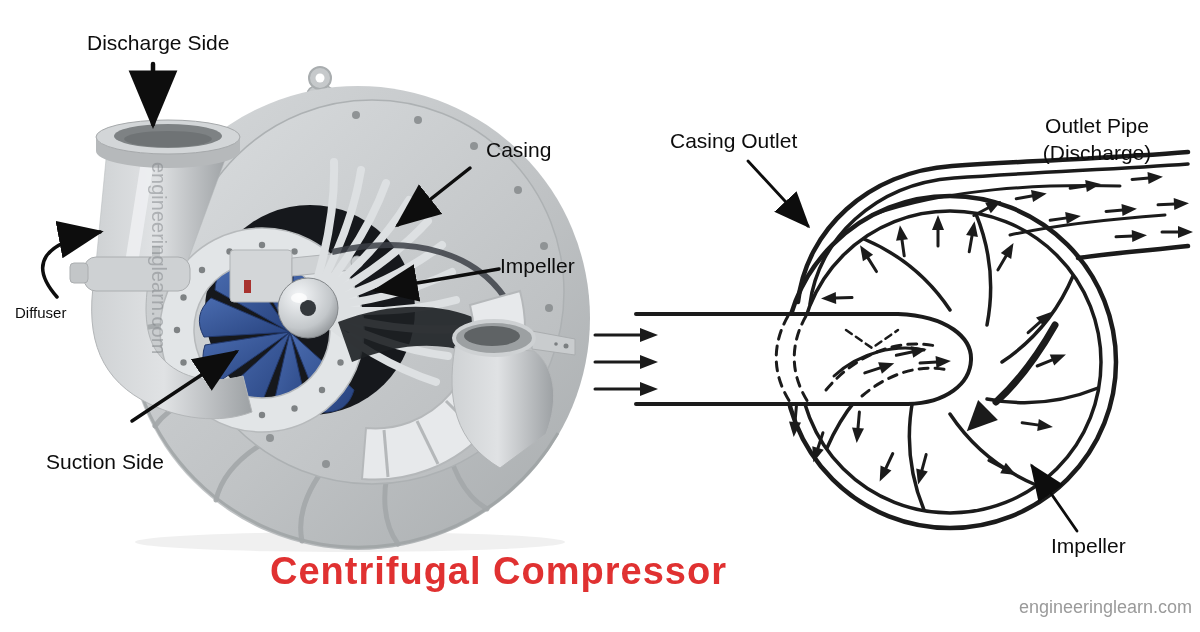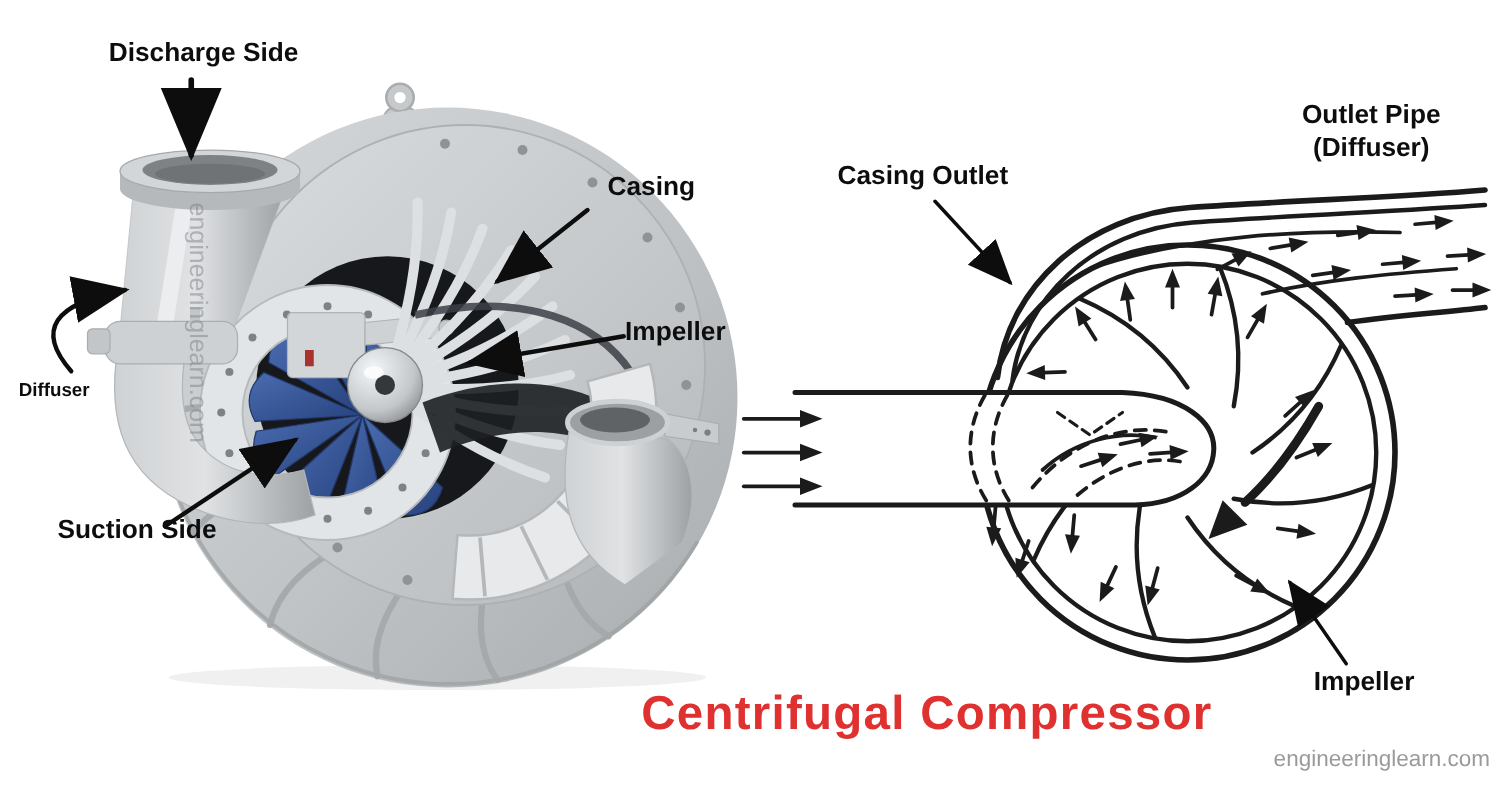--- a/index.html
+++ b/index.html
@@ -1,22 +1,22 @@
 <!DOCTYPE html>
 <html><head>
 <meta charset="utf-8">
 <style>
   html,body{margin:0;padding:0}
   body{width:1200px;height:632px;position:relative;overflow:hidden;background:#ffffff;
        font-family:"Liberation Sans",sans-serif}
   svg{position:absolute;left:0;top:0}
-  .lbl{position:absolute;font-weight:bold;font-size:21px;color:#0d0d0d;white-space:nowrap;z-index:5}
+  .lbl{position:absolute;font-weight:normal;font-size:21px;color:#0d0d0d;white-space:nowrap;z-index:5}
   .lbl.center{text-align:center;white-space:normal}
   .two-line{line-height:27px}
-  .title{position:absolute;left:270px;top:550px;width:700px;text-align:right;
+  .title{position:absolute;left:270px;top:550px;width:700px;text-align:left;
          font-weight:bold;font-size:38px;color:#e03131;letter-spacing:1px;z-index:5}
   .site{position:absolute;left:940px;top:597px;width:252px;text-align:right;
         font-size:18px;color:#9a9a9a;z-index:5}
 </style>
 </head>
 <body>
 
 <svg width="1200" height="632" viewBox="0 0 1200 632">
   <defs>
     <linearGradient id="gBody" x1="0" y1="0" x2="1" y2="1">
@@ -363,25 +363,25 @@
     <path d="M 132 421 L 236 352" stroke-width="3.5" marker-end="url(#mk)"></path>
     <path d="M 748 161 L 808 226" stroke-width="2.8" marker-end="url(#mk)"></path>
     <path d="M 1077 531 L 1032 466" stroke-width="2.8" marker-end="url(#mk)"></path>
   </g>
 </svg>
 
 <div class="lbl" style="left:87px;top:31px">Discharge Side</div>
 <div class="lbl" style="left:486px;top:138px">Casing</div>
 <div class="lbl" style="left:500px;top:254px">Impeller</div>
 <div class="lbl" style="left:15px;top:304px;font-size:15px">Diffuser</div>
-<div class="lbl" style="left:46px;top:412px">Suction Side</div>
+<div class="lbl" style="left:46px;top:450px">Suction Side</div>
 
 <div class="lbl" style="left:670px;top:129px">Casing Outlet</div>
-<div class="lbl center two-line" style="left:1012px;top:78px;width:170px">
+<div class="lbl center two-line" style="left:1012px;top:112px;width:170px">
   <div>Outlet Pipe</div>
-  <div>(Diffuser)</div>
+  <div>(Discharge)</div>
 </div>
 <div class="lbl center two-line" style="left:628px;top:413px;width:156px;line-height:28px">
 </div>
 <div class="lbl" style="left:1051px;top:534px">Impeller</div>
 
 <div class="title">Centrifugal Compressor</div>
 <div class="site">engineeringlearn.com</div>
 
 </body></html>

